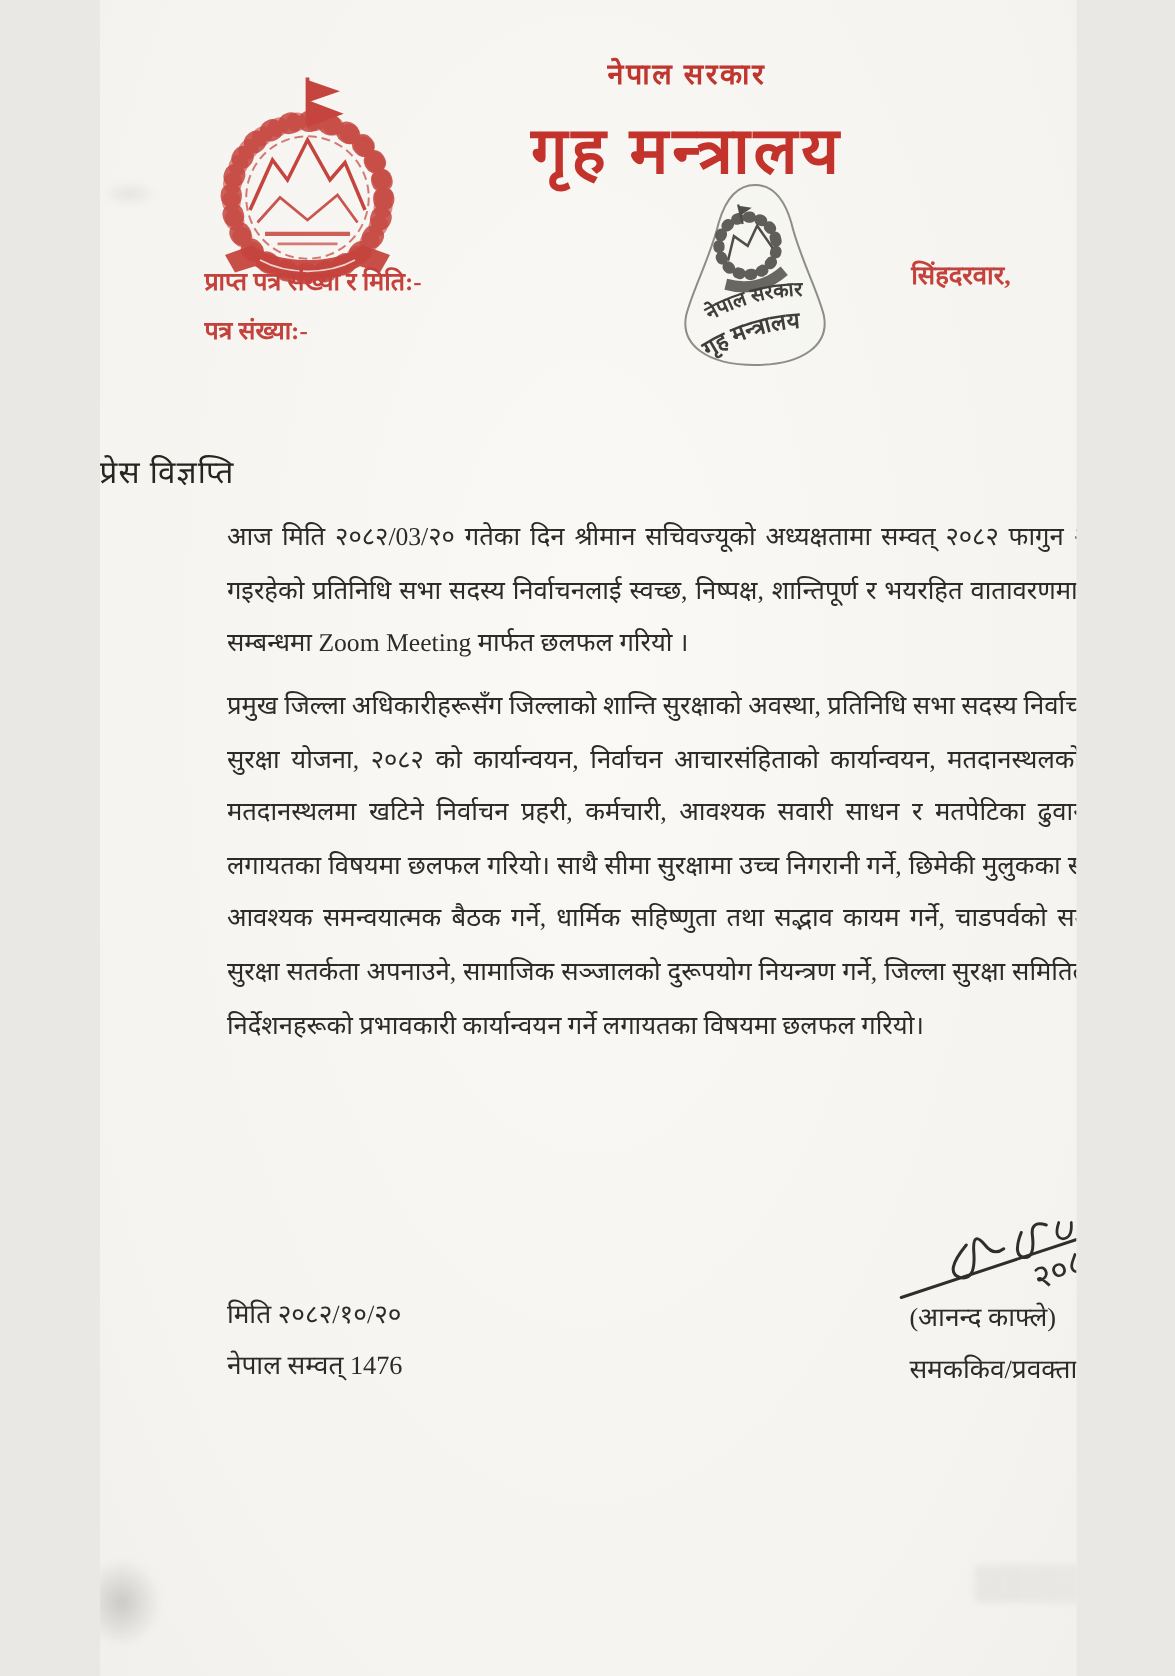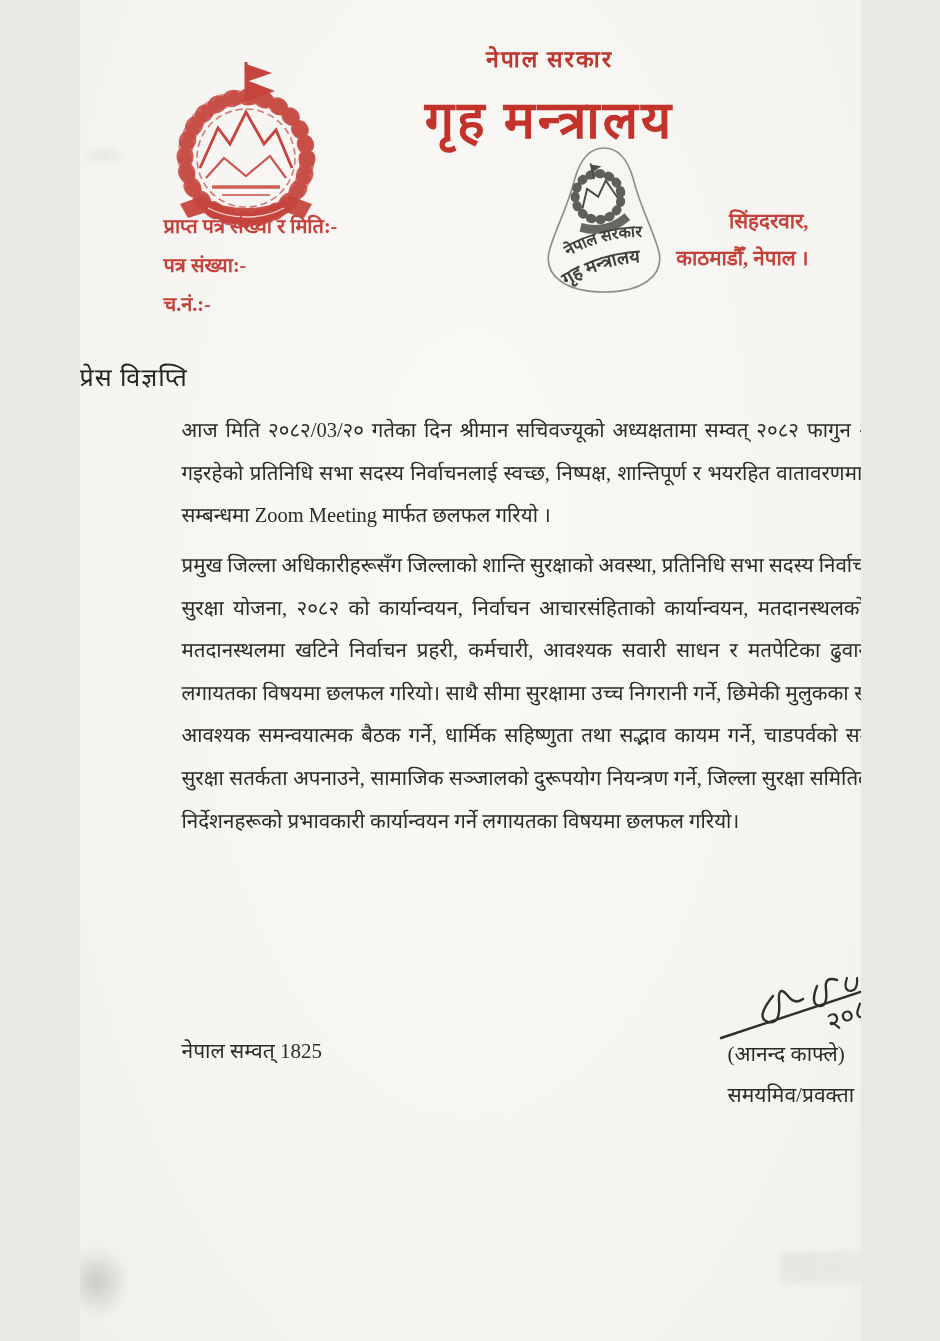--- a/index.html
+++ b/index.html
@@ -114,52 +114,51 @@
       </text>
       <text font-size="18" font-weight="bold" fill="#403e3a" stroke="none" font-family="Liberation Serif, serif">
         <textPath href="#stamp-arc-2" startOffset="12">गृह मन्त्रालय</textPath>
       </text>
     </g>
   </svg>
 
   <div class="ref-fields">
     <div>प्राप्त पत्र संख्या र मिति:-</div>
     <div>पत्र संख्या:-</div>
-    <div>च.नं.:-</div>
   </div>
 
   <div class="address">
     <div>सिंहदरवार,</div>
-    <div>काठमाडौँ, नेपाल ।</div>
   </div>
 
   <div class="doc-title">प्रेस विज्ञप्ति</div>
 
   <p id="para-1" class="para">आज मिति २०८२/03/२० गतेका दिन श्रीमान सचिवज्यूको अध्यक्षतामा सम्वत् २०८२ फागुन २१ गते हुन गइरहेको प्रतिनिधि सभा सदस्य निर्वाचनलाई स्वच्छ, निष्पक्ष, शान्तिपूर्ण र भयरहित वातावरणमा सम्पन्न गर्ने सम्बन्धमा Zoom Meeting मार्फत छलफल गरियो ।</p>
   <p id="para-2" class="para">प्रमुख जिल्ला अधिकारीहरूसँग जिल्लाको शान्ति सुरक्षाको अवस्था, प्रतिनिधि सभा सदस्य निर्वाचन एकीकृत सुरक्षा योजना, २०८२ को कार्यान्वयन, निर्वाचन आचारसंहिताको कार्यान्वयन, मतदानस्थलको अनुगमन, मतदानस्थलमा खटिने निर्वाचन प्रहरी, कर्मचारी, आवश्यक सवारी साधन र मतपेटिका ढुवानी व्यवस्था लगायतका विषयमा छलफल गरियो।  साथै सीमा सुरक्षामा उच्च निगरानी गर्ने, छिमेकी मुलुकका समकक्षीसँग आवश्यक समन्वयात्मक बैठक गर्ने, धार्मिक सहिष्णुता तथा सद्भाव कायम गर्ने, चाडपर्वको समयमा उच्च सुरक्षा सतर्कता अपनाउने, सामाजिक सञ्जालको दुरूपयोग नियन्त्रण गर्ने, जिल्ला सुरक्षा समितिलाई दिएको निर्देशनहरूको प्रभावकारी कार्यान्वयन गर्ने लगायतका विषयमा छलफल गरियो।</p>
 
   <svg class="signature-svg" width="306" height="130" viewBox="0 0 306 130">
     <g fill="none" stroke="#2f2e2c" stroke-linecap="round">
       <path d="M8,112 L268,26" stroke-width="2.4"></path>
       <path d="M196,2 C198,20 202,40 208,60" stroke-width="2.2"></path>
       <path d="M60,70 q-18,22 -5,26 q13,3 11,-21 q-1,-17 9,-5 q7,9 15,3" stroke-width="2.4"></path>
       <path d="M104,60 q-7,18 2,20 q9,1 7,-17 q-2,-13 11,-9" stroke-width="2.4"></path>
       <path d="M134,52 q-4,12 3,13 q8,0 7,-13" stroke-width="2.2"></path>
       <circle cx="156" cy="56" r="1.6" fill="#2f2e2c" stroke="none"></circle>
     </g>
     <text transform="translate(118,106) rotate(-22)" font-size="27" fill="#2f2e2c" font-family="Liberation Serif, serif">२०८२|१०|२०</text>
   </svg>
 
   <div class="footer-dates">
-    <div>नेपाल सम्वत् 1825</div>
+    <div>मिति २०८२/१०/२०</div>
+    <div>नेपाल सम्वत् 1476</div>
   </div>
 
   <div class="signatory">
     <div>(आनन्द काफ्ले)</div>
-    <div>समयमिव/प्रवक्ता</div>
+    <div>समककिव/प्रवक्ता</div>
   </div>
 
   <div id="smudge-bottom-left" class="artifact"></div>
   <div id="smudge-left-mid" class="artifact"></div>
   <div id="ghost-text" class="artifact"></div>
   <div id="fleck-1" class="artifact"></div>
 
 </div>
 
 </body></html>

